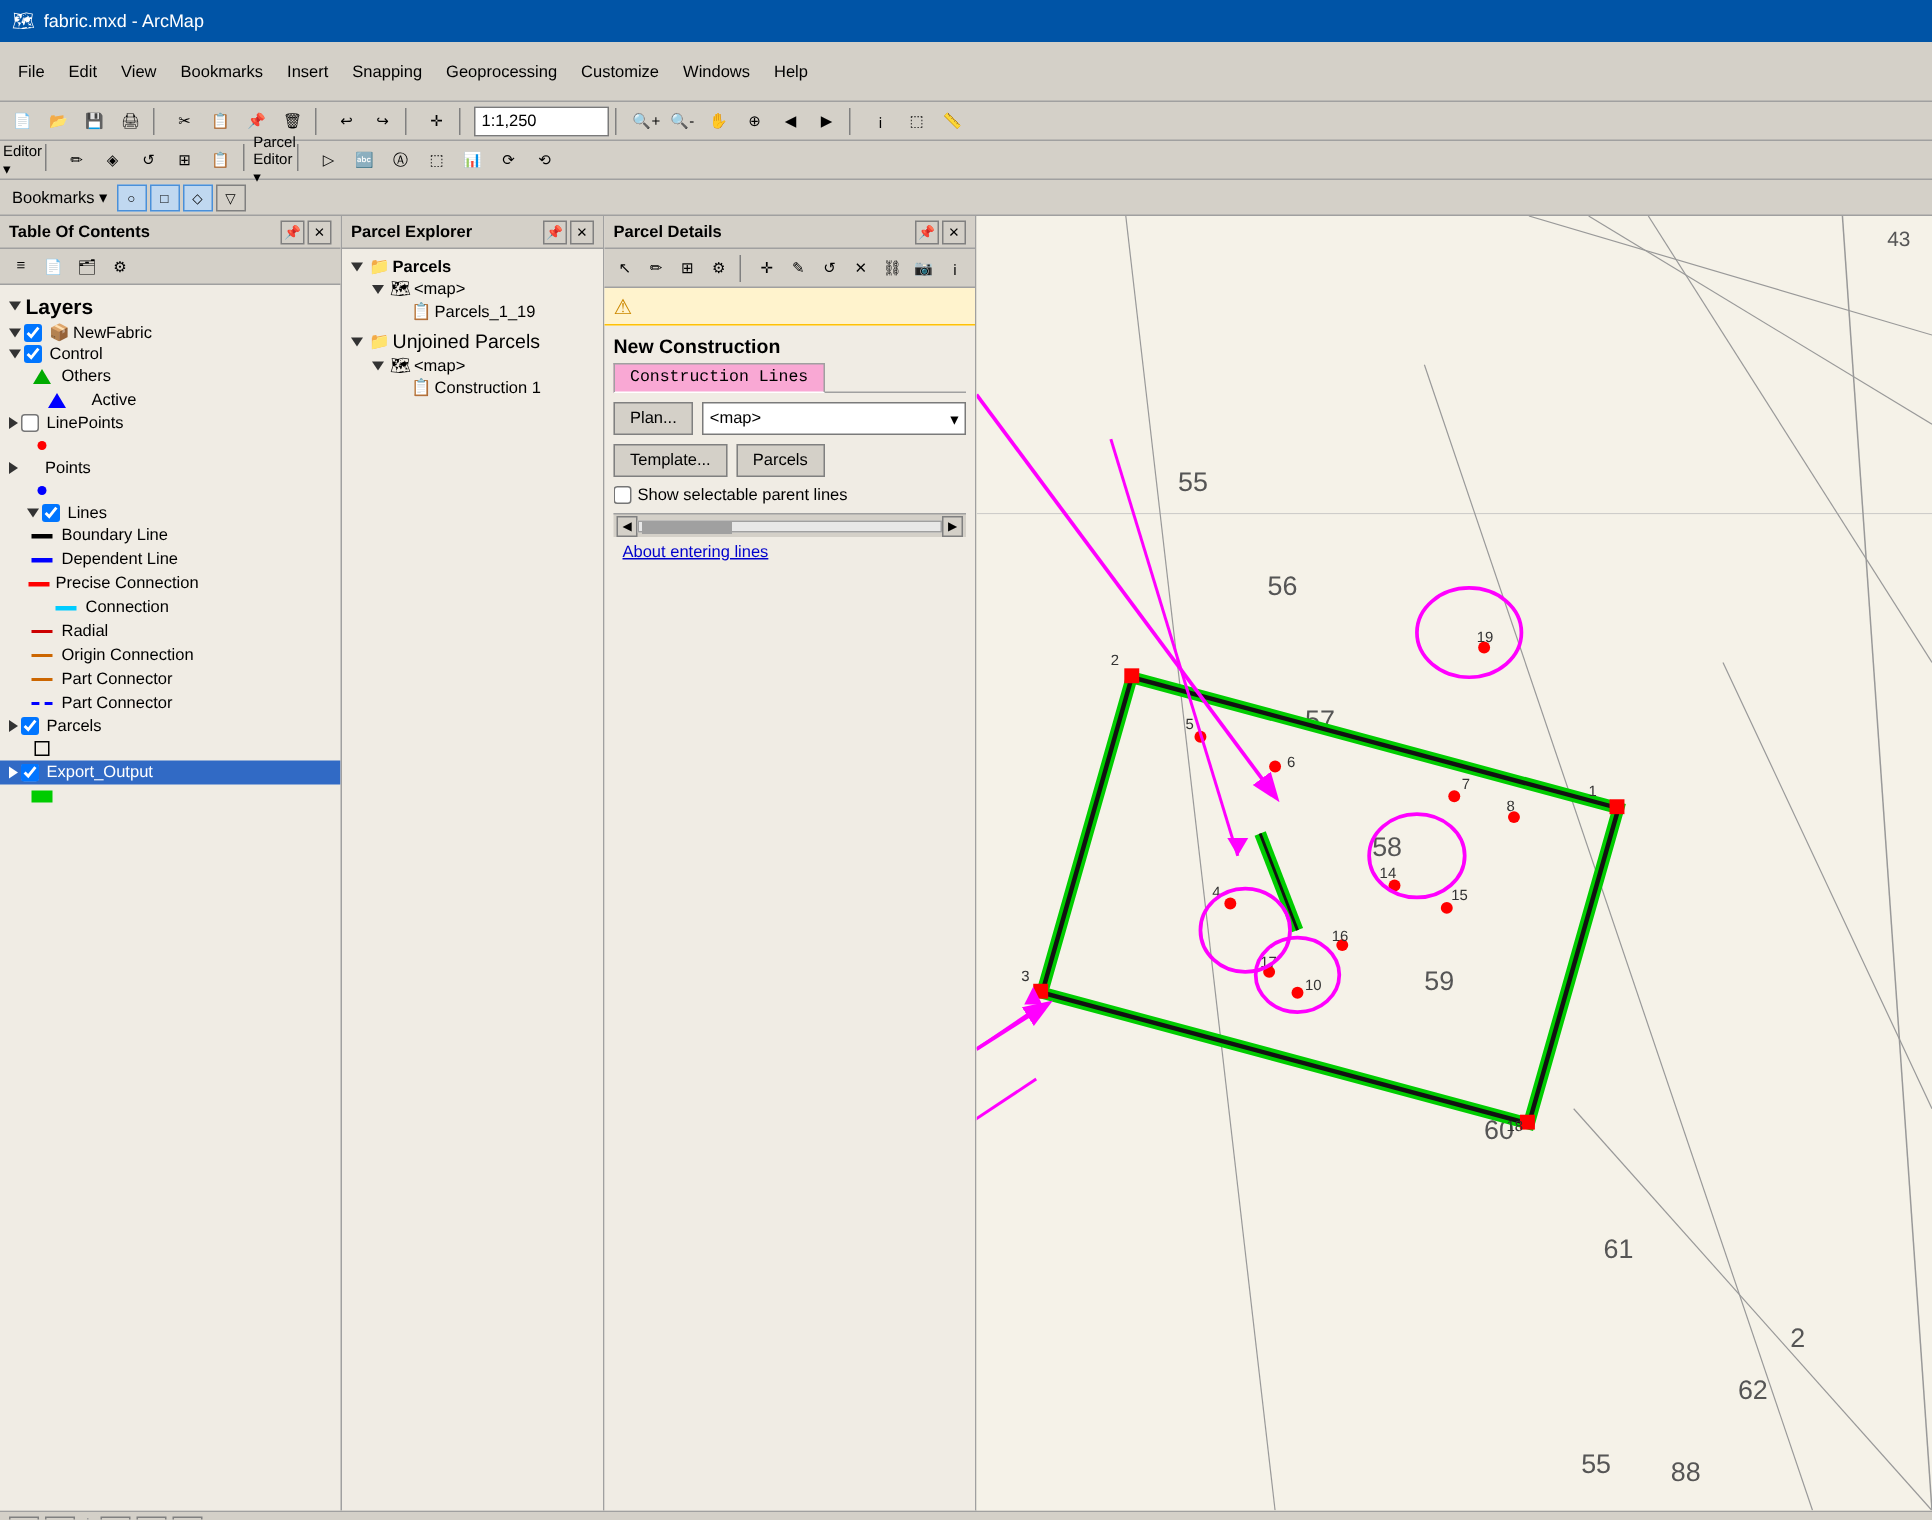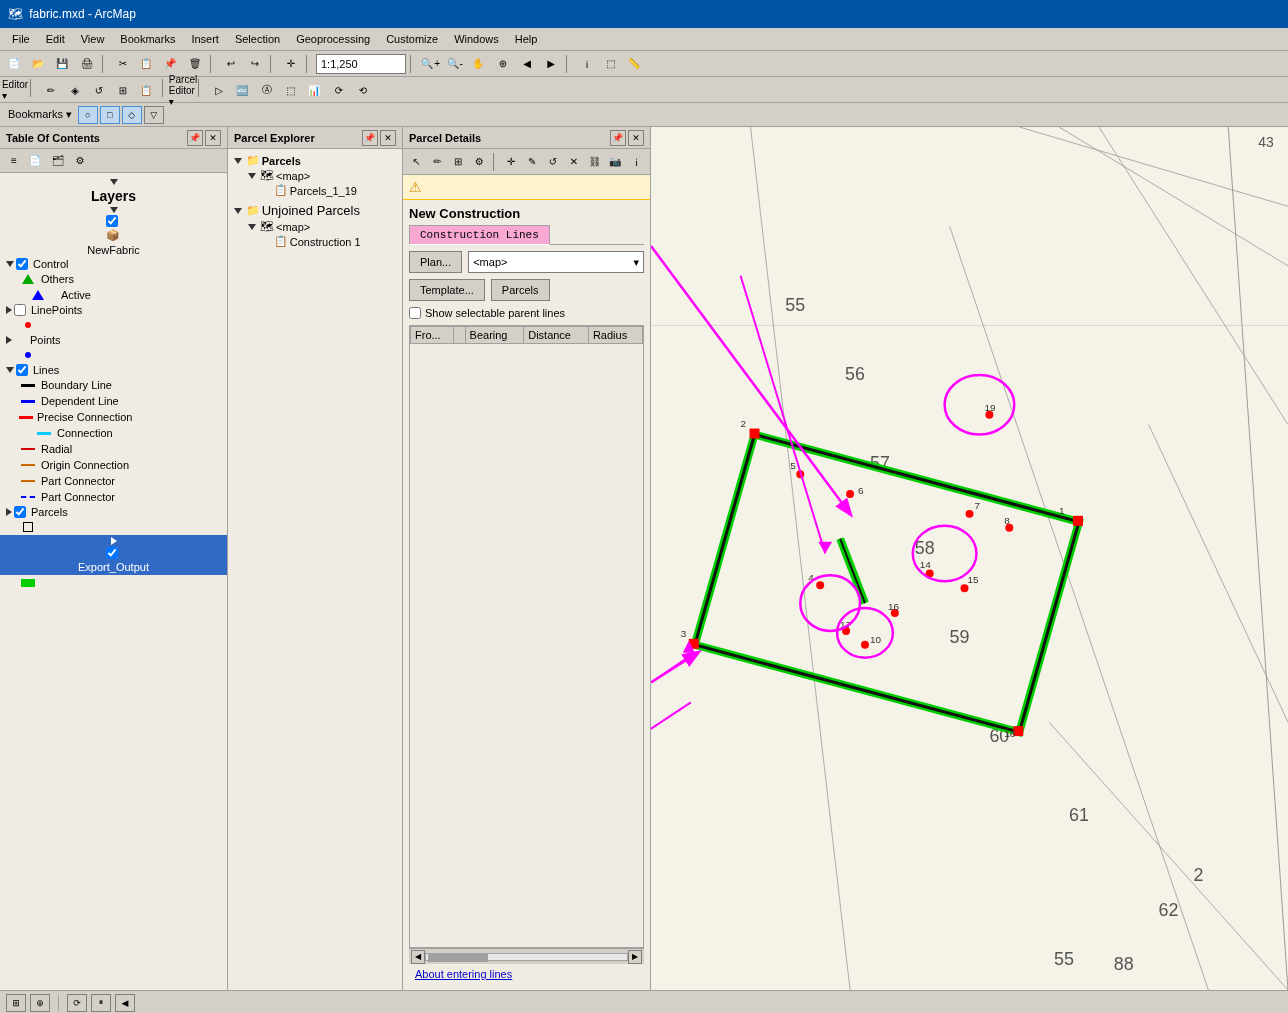--- a/index.html
+++ b/index.html
@@ -2,21 +2,21 @@
 <html><head>
   <meta charset="utf-8">
   <style>
     * { margin: 0; padding: 0; box-sizing: border-box; }
     body { font-family: 'Segoe UI', Arial, sans-serif; font-size: 11px; background: #d4d0c8; width: 1288px; height: 1013px; overflow: hidden; }
 
     
     .title-bar { background: #0054a6; color: white; height: 28px; display: flex; align-items: center; padding: 0 8px; font-size: 12px; }
 
     
-    .menu-bar { background: #d4d0c8; border-bottom: 1px solid #a0a0a0; height: 23px; display: flex; align-items: center; padding: 0 4px; text-align: right; }
+    .menu-bar { background: #d4d0c8; border-bottom: 1px solid #a0a0a0; height: 40px; display: flex; align-items: center; padding: 0 4px; text-align: right; }
     .menu-item { padding: 2px 8px; cursor: pointer; font-size: 11px; }
 
     
     .toolbar { background: #d4d0c8; border-bottom: 1px solid #a0a0a0; height: 26px; display: flex; align-items: center; padding: 2px 4px; gap: 2px; flex-wrap: nowrap; }
     .toolbar-btn { width: 22px; height: 22px; background: #d4d0c8; border: 1px solid transparent; display: flex; align-items: center; justify-content: center; cursor: pointer; font-size: 10px; }
     .toolbar-separator { width: 6px; border-left: 1px solid #808080; height: 18px; margin: 0 2px; }
     .scale-input { height: 20px; width: 90px; border: 1px solid #7a7a7a; background: white; padding: 0 4px; font-size: 11px; }
 
     
     .snapping-bar { background: #d4d0c8; border-bottom: 1px solid #a0a0a0; height: 24px; display: flex; align-items: center; padding: 0 4px; gap: 2px; }
@@ -32,21 +32,21 @@
     .panel-title-bar { background: #d4d0c8; border-bottom: 1px solid #a0a0a0; height: 22px; display: flex; align-items: center; padding: 0 6px; justify-content: space-between; }
     .panel-title { font-size: 11px; font-weight: bold; }
     .panel-controls { display: flex; gap: 2px; }
     .panel-ctrl-btn { width: 16px; height: 16px; background: #d4d0c8; border: 1px solid #808080; display: flex; align-items: center; justify-content: center; font-size: 9px; cursor: pointer; }
 
     .toc-toolbar { background: #d4d0c8; height: 24px; display: flex; align-items: center; padding: 2px 4px; gap: 2px; border-bottom: 1px solid #a0a0a0; }
     .toc-btn { width: 20px; height: 18px; background: #d4d0c8; border: 1px solid transparent; display: flex; align-items: center; justify-content: center; font-size: 10px; cursor: pointer; }
 
     .toc-content { flex: 1; overflow-y: auto; padding: 4px 0; }
     .toc-item { display: flex; align-items: center; padding: 1px 0; cursor: pointer; }
-    .toc-indent-1 { padding-left: 16px; flex-direction: column; }
+    .toc-indent-1 { padding-left: 16px; }
     .toc-indent-2 { padding-left: 28px; }
     .toc-indent-3 { padding-left: 40px; }
     .toc-checkbox { width: 12px; height: 12px; margin-right: 3px; }
     .toc-text { font-size: 11px; }
     .toc-highlight { background: #316ac5; color: white; }
     .layer-symbol { width: 16px; height: 14px; display: inline-flex; align-items: center; justify-content: center; margin-right: 3px; }
 
     
     .sym-black-line { width: 14px; height: 3px; background: #000; }
     .sym-blue-line { width: 14px; height: 3px; background: #0000ff; }
@@ -125,21 +125,21 @@
   <span style="margin-right:6px;">🗺</span>
   <span>fabric.mxd - ArcMap</span>
 </div>
 
 <div class="menu-bar">
   <span class="menu-item">File</span>
   <span class="menu-item">Edit</span>
   <span class="menu-item">View</span>
   <span class="menu-item">Bookmarks</span>
   <span class="menu-item">Insert</span>
-  <span class="menu-item">Selection</span>
+  <span class="menu-item">Snapping</span>
   <span class="menu-item">Geoprocessing</span>
   <span class="menu-item">Customize</span>
   <span class="menu-item">Windows</span>
   <span class="menu-item">Help</span>
 </div>
 
 <div class="toolbar">
   <div class="toolbar-btn">📄</div>
   <div class="toolbar-btn">📂</div>
   <div class="toolbar-btn">💾</div>
@@ -268,21 +268,21 @@
         <span class="toc-text">Points</span>
       </div>
 
       <div class="toc-item toc-indent-3" style="display:flex;align-items:center;gap:2px;padding:1px 6px;">
         <span style="width:12px;"></span>
         <span class="layer-symbol">
             <span class="sym-dot-blue"></span>
           </span>
       </div>
 
-      <div class="toc-item toc-indent-2" style="display:flex;align-items:center;gap:2px;padding:1px 6px;">
+      <div class="toc-item toc-indent-2" style="display:flex;align-items:center;gap:2px;padding:1px 18px;">
         <span class="tri-down"></span>
         <input type="checkbox" class="toc-checkbox" checked="" style="">
         <span class="toc-text">Lines</span>
       </div>
 
       <div class="toc-item toc-indent-3" style="display:flex;align-items:center;gap:2px;padding:1px 6px;">
         <span style="width:12px;"></span>
         <span class="layer-symbol">
             <span class="sym-black-line"></span>
           </span>
@@ -473,35 +473,20 @@
       <div class="pd-btn-row">
         <button class="pd-button">Template...</button>
         <button class="pd-button">Parcels</button>
       </div>
 
       <div class="pd-checkbox-row">
         <input type="checkbox" class="pd-checkbox" style="">
         <span>Show selectable parent lines</span>
       </div>
 
-      <div class="pd-table-container" style="height:200px;">
-        <table class="pd-table">
-          <thead>
-            <tr>
-              <th>Fro...</th>
-              <th></th>
-              <th>Bearing</th>
-              <th>Distance</th>
-              <th>Radius</th>
-            </tr>
-          </thead>
-          <tbody>
-          </tbody>
-        </table>
-      </div>
 
       <div class="pd-scrollbar">
         <div class="pd-scroll-arr">◀</div>
         <div class="pd-scroll-track">
           <div class="pd-scroll-thumb"></div>
         </div>
         <div class="pd-scroll-arr">▶</div>
       </div>
 
       <div class="pd-link">About entering lines</div>

